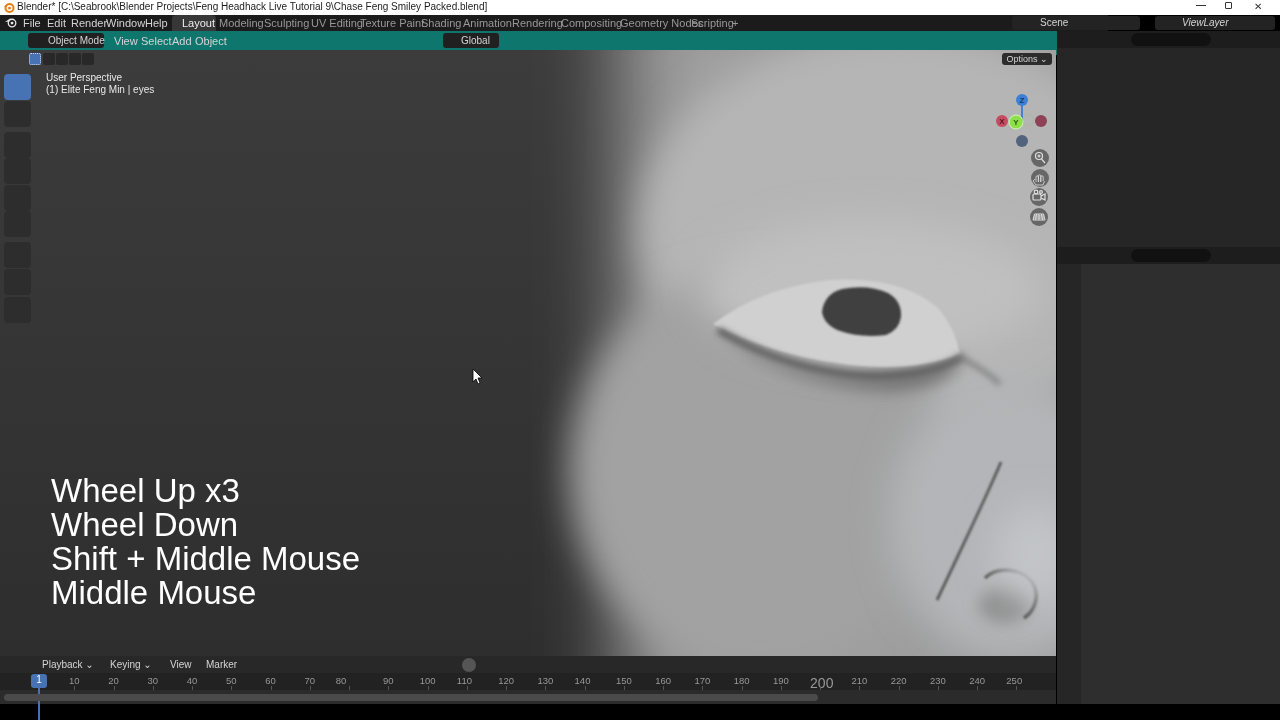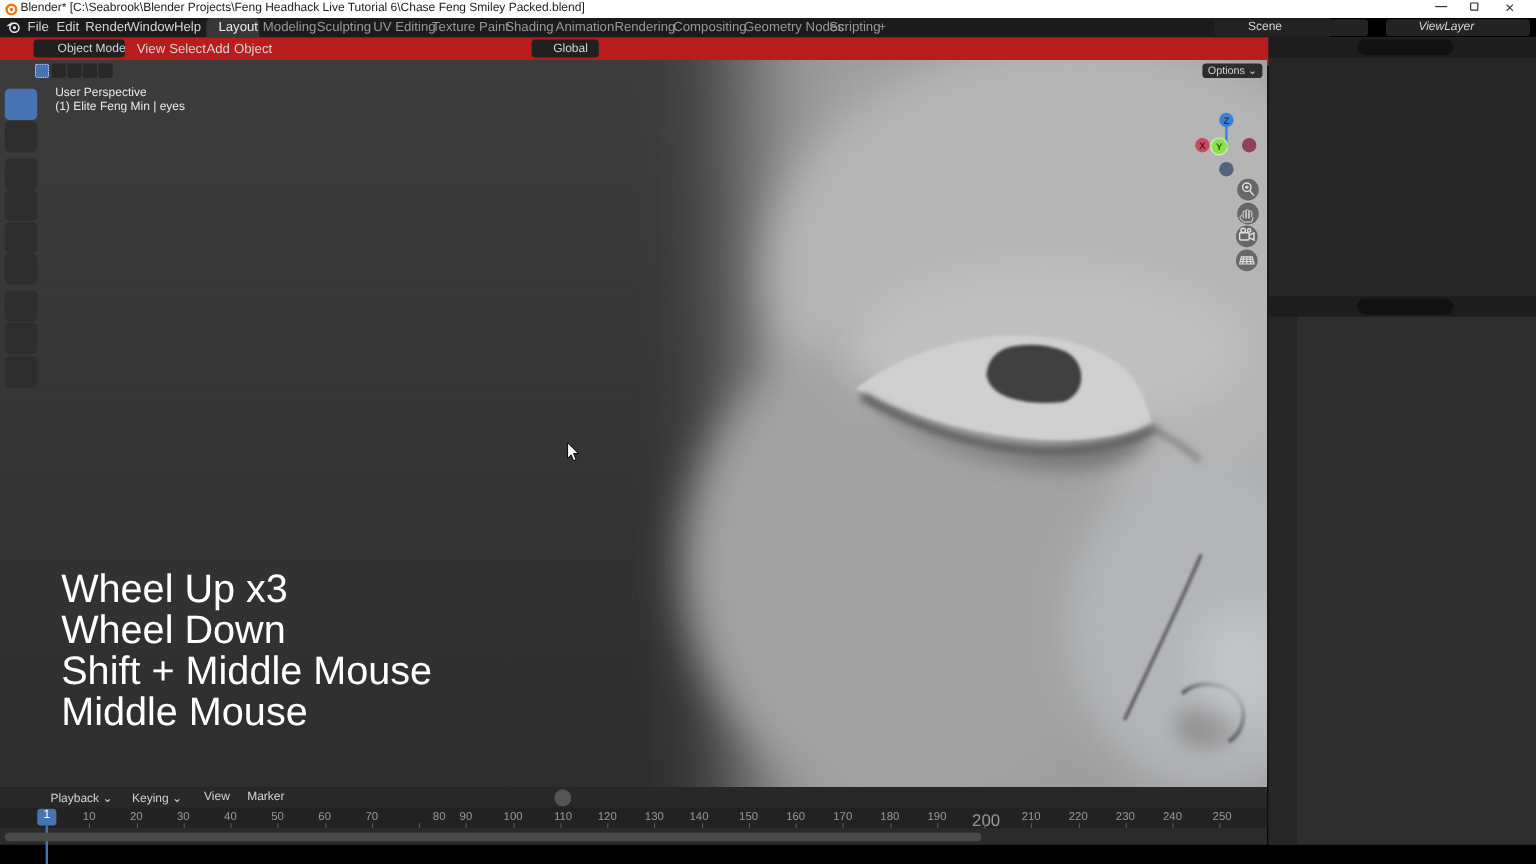--- a/index.html
+++ b/index.html
@@ -11,21 +11,21 @@
 </style>
 </head>
 <body>
 
 <div class="abs" style="left:0;top:0;width:1280px;height:15px;background:#ffffff;">
   <svg class="abs" style="left:3px;top:2px" width="12" height="11" viewBox="0 0 24 22">
     <circle cx="13" cy="12" r="8" fill="none" stroke="#e87d0d" stroke-width="4"></circle>
     <circle cx="13" cy="12" r="3" fill="#e87d0d"></circle>
     <path d="M1 10 L10 4 L8 9 Z" fill="#e87d0d"></path>
   </svg>
-  <div class="abs" style="left:17px;top:1px;font-size:10px;color:#1c1c1c;">Blender* [C:\Seabrook\Blender Projects\Feng Headhack Live Tutorial 6\Chase Feng Smiley Packed.blend]</div>
+  <div class="abs" style="left:17px;top:1px;font-size:10px;color:#1c1c1c;">Blender* [C:\Seabrook\Blender Projects\Feng Headhack Live Tutorial 9\Chase Feng Smiley Packed.blend]</div>
   <div class="abs" style="left:1196px;top:5px;width:10px;height:1px;background:#333;"></div>
   <div class="abs" style="left:1225px;top:2px;width:7px;height:7px;border:1px solid #333;border-radius:1px;"></div>
   <div class="abs" style="left:1254px;top:1px;font-size:10px;color:#333;">✕</div>
 </div>
 
 <div class="abs" style="left:0;top:15px;width:1108px;height:16px;background:#1b1b1b;">
   <svg class="abs" style="left:5px;top:2px" width="13" height="11" viewBox="0 0 24 20">
     <circle cx="13" cy="11" r="7" fill="none" stroke="#e8e8e8" stroke-width="2.4"></circle>
     <circle cx="13" cy="11" r="2.6" fill="#e8e8e8"></circle>
     <path d="M0 9 L10 2 L8 8 Z" fill="#e8e8e8"></path>
@@ -48,21 +48,21 @@
   <div class="abs txt dim" style="left:620px;top:2px;">Geometry Nodes</div>
   <div class="abs txt dim" style="left:691px;top:2px;">Scripting</div>
   <div class="abs txt dim" style="left:732px;top:2px;">+</div>
 
   <div class="abs" style="left:1012px;top:1px;width:128px;height:14px;background:#232323;border-radius:3px;"></div>
   <div class="abs txt" style="left:1040px;top:2px;font-size:10px;">Scene</div>
   <div class="abs" style="left:1155px;top:1px;width:120px;height:14px;background:#232323;border-radius:3px;"></div>
   <div class="abs txt" style="left:1182px;top:2px;font-size:10px;font-style:italic;">ViewLayer</div>
 </div>
 
-<div class="abs" style="left:0;top:31px;width:1280px;height:24px;background:#b91c1c;">
+<div class="abs" style="left:0;top:31px;width:1280px;height:24px;background:#0f766e;">
   <div class="abs" style="left:28px;top:2px;width:76px;height:15px;background:#202020;border-radius:3px;"></div>
   <div class="abs txt" style="left:48px;top:4px;font-size:10px;">Object Mode</div>
   <div class="abs txt" style="left:114px;top:4px;">View</div>
   <div class="abs txt" style="left:141px;top:4px;">Select</div>
   <div class="abs txt" style="left:172px;top:4px;">Add</div>
   <div class="abs txt" style="left:195px;top:4px;">Object</div>
   <div class="abs" style="left:443px;top:2px;width:56px;height:15px;background:#202020;border-radius:3px;"></div>
   <div class="abs txt" style="left:461px;top:4px;font-size:10px;">Global</div>
 </div>
 
@@ -224,27 +224,27 @@
       <div class="abs dim" style="left:142.825px;top:2px;width:20px;text-align:center;font-size:9.5px;">30</div>
       <div class="abs" style="left:152.825px;top:13px;width:1px;height:4px;background:#555;"></div>
       <div class="abs dim" style="left:182.075px;top:2px;width:20px;text-align:center;font-size:9.5px;">40</div>
       <div class="abs" style="left:192.075px;top:13px;width:1px;height:4px;background:#555;"></div>
       <div class="abs dim" style="left:221.325px;top:2px;width:20px;text-align:center;font-size:9.5px;">50</div>
       <div class="abs" style="left:231.325px;top:13px;width:1px;height:4px;background:#555;"></div>
       <div class="abs dim" style="left:260.575px;top:2px;width:20px;text-align:center;font-size:9.5px;">60</div>
       <div class="abs" style="left:270.575px;top:13px;width:1px;height:4px;background:#555;"></div>
       <div class="abs dim" style="left:299.825px;top:2px;width:20px;text-align:center;font-size:9.5px;">70</div>
       <div class="abs" style="left:309.825px;top:13px;width:1px;height:4px;background:#555;"></div>
-      <div class="abs dim" style="left:356px;top:2px;width:20px;text-align:center;font-size:9.5px;">80</div>
+      <div class="abs dim" style="left:331px;top:2px;width:20px;text-align:center;font-size:9.5px;">80</div>
       <div class="abs" style="left:349.075px;top:13px;width:1px;height:4px;background:#555;"></div>
       <div class="abs dim" style="left:378.325px;top:2px;width:20px;text-align:center;font-size:9.5px;">90</div>
       <div class="abs" style="left:388.325px;top:13px;width:1px;height:4px;background:#555;"></div>
       <div class="abs dim" style="left:417.575px;top:2px;width:20px;text-align:center;font-size:9.5px;">100</div>
       <div class="abs" style="left:427.575px;top:13px;width:1px;height:4px;background:#555;"></div>
-      <div class="abs dim" style="left:456.825px;top:2px;width:20px;text-align:right;font-size:9.5px;">110</div>
+      <div class="abs dim" style="left:456.825px;top:2px;width:20px;text-align:left;font-size:9.5px;">110</div>
       <div class="abs" style="left:466.825px;top:13px;width:1px;height:4px;background:#555;"></div>
       <div class="abs dim" style="left:496.075px;top:2px;width:20px;text-align:center;font-size:9.5px;">120</div>
       <div class="abs" style="left:506.075px;top:13px;width:1px;height:4px;background:#555;"></div>
       <div class="abs dim" style="left:535.325px;top:2px;width:20px;text-align:center;font-size:9.5px;">130</div>
       <div class="abs" style="left:545.325px;top:13px;width:1px;height:4px;background:#555;"></div>
       <div class="abs dim" style="left:574.5749999999999px;top:2px;width:20px;text-align:left;font-size:9.5px;">140</div>
       <div class="abs" style="left:584.5749999999999px;top:13px;width:1px;height:4px;background:#555;"></div>
       <div class="abs dim" style="left:613.8249999999999px;top:2px;width:20px;text-align:center;font-size:9.5px;">150</div>
       <div class="abs" style="left:623.8249999999999px;top:13px;width:1px;height:4px;background:#555;"></div>
       <div class="abs dim" style="left:653.0749999999999px;top:2px;width:20px;text-align:center;font-size:9.5px;">160</div>
@@ -258,21 +258,21 @@
       <div class="abs dim" style="left:810.0749999999999px;top:2px;width:20px;text-align:center;font-size:14px;">200</div>
       <div class="abs" style="left:820.0749999999999px;top:13px;width:1px;height:4px;background:#555;"></div>
       <div class="abs dim" style="left:849.3249999999999px;top:2px;width:20px;text-align:center;font-size:9.5px;">210</div>
       <div class="abs" style="left:859.3249999999999px;top:13px;width:1px;height:4px;background:#555;"></div>
       <div class="abs dim" style="left:888.5749999999999px;top:2px;width:20px;text-align:center;font-size:9.5px;">220</div>
       <div class="abs" style="left:898.5749999999999px;top:13px;width:1px;height:4px;background:#555;"></div>
       <div class="abs dim" style="left:927.8249999999999px;top:2px;width:20px;text-align:center;font-size:9.5px;">230</div>
       <div class="abs" style="left:937.8249999999999px;top:13px;width:1px;height:4px;background:#555;"></div>
       <div class="abs dim" style="left:967.0749999999999px;top:2px;width:20px;text-align:center;font-size:9.5px;">240</div>
       <div class="abs" style="left:977.0749999999999px;top:13px;width:1px;height:4px;background:#555;"></div>
-      <div class="abs dim" style="left:1006.3249999999999px;top:2px;width:20px;text-align:right;font-size:9.5px;">250</div>
+      <div class="abs dim" style="left:1006.3249999999999px;top:2px;width:20px;text-align:left;font-size:9.5px;">250</div>
       <div class="abs" style="left:1016.3249999999999px;top:13px;width:1px;height:4px;background:#555;"></div>
       <div class="abs" style="left:462px;top:-15px;width:14px;height:14px;border-radius:50%;background:#555;"></div>
     </div>
   <div class="abs" style="left:4px;top:38px;width:814px;height:7px;background:#4a4a4a;border-radius:4px;"></div>
 </div>
 
 <div class="abs" style="left:0;top:724px;width:1280px;height:16px;background:#701a75;">
   <div class="abs dim" style="left:8px;top:2px;font-size:10px;border:1px solid #777;border-radius:3px;padding:0 2px;color:#aaa;">Alt</div>
   <div class="abs dim" style="left:30px;top:3px;font-size:10px;">Axis Snap</div>
 </div>

